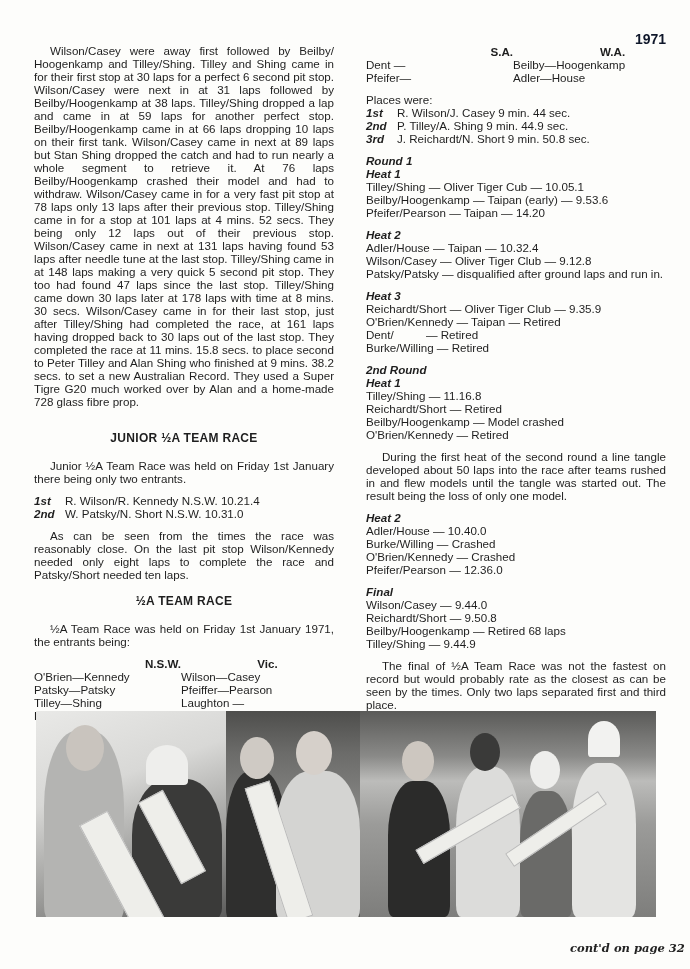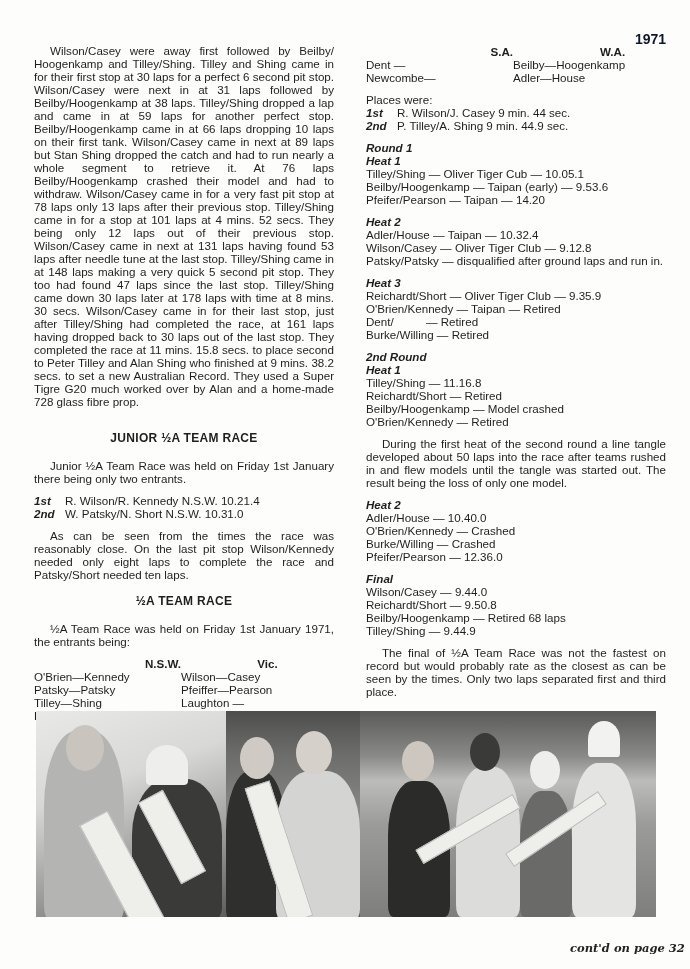--- a/index.html
+++ b/index.html
@@ -93,38 +93,42 @@
       <div class="line">Bennet—Laurence</div>
     </div>
   </div>
 </div>
 
 <div class="col col-right">
   <div class="two-col">
     <div class="c1">
       <div class="state">S.A.</div>
       <div class="line">Dent —</div>
-      <div class="line">Newcombe—</div>
+      <div class="line">Pfeifer—</div>
     </div>
     <div>
       <div class="state">W.A.</div>
       <div class="line">Beilby—Hoogenkamp</div>
       <div class="line">Adler—House</div>
     </div>
   </div>
   <div class="gap-s"></div>
   <div>Places were:</div>
   <div>
     <div class="place-row">
       <span class="place-rank">1st</span>
       <span>R. Wilson/J. Casey 9 min. 44 sec.</span>
     </div>
     <div class="place-row">
       <span class="place-rank">2nd</span>
       <span>P. Tilley/A. Shing 9 min. 44.9 sec.</span>
+    </div>
+    <div class="place-row">
+      <span class="place-rank">3rd</span>
+      <span>J. Reichardt/N. Short 9 min. 50.8 sec.</span>
     </div>
   </div>
 
   <div class="gap-s"></div>
   <div class="subhead">Round 1</div>
   <div class="subhead">Heat 1</div>
   <div class="line">Tilley/Shing — Oliver Tiger Cub — 10.05.1</div>
   <div class="line">Beilby/Hoogenkamp — Taipan (early) — 9.53.6</div>
   <div class="line">Pfeifer/Pearson — Taipan — 14.20</div>
 
@@ -148,22 +152,22 @@
   <div class="line">Reichardt/Short — Retired</div>
   <div class="line">Beilby/Hoogenkamp — Model crashed</div>
   <div class="line">O'Brien/Kennedy — Retired</div>
 
   <div class="gap-s"></div>
   <p class="indent">During the first heat of the second round a line tangle developed about 50 laps into the race after teams rushed in and flew models until the tangle was started out. The result being the loss of only one model.</p>
 
   <div class="gap-s"></div>
   <div class="subhead">Heat 2</div>
   <div class="line">Adler/House — 10.40.0</div>
+  <div class="line">Burke/Willing — Crashed</div>
   <div class="line">O'Brien/Kennedy — Crashed</div>
-  <div class="line">Burke/Willing — Crashed</div>
   <div class="line">Pfeifer/Pearson — 12.36.0</div>
 
   <div class="gap-s"></div>
   <div class="subhead">Final</div>
   <div class="line">Wilson/Casey — 9.44.0</div>
   <div class="line">Reichardt/Short — 9.50.8</div>
   <div class="line">Beilby/Hoogenkamp — Retired 68 laps</div>
   <div class="line">Tilley/Shing — 9.44.9</div>
 
   <div class="gap-s"></div>

